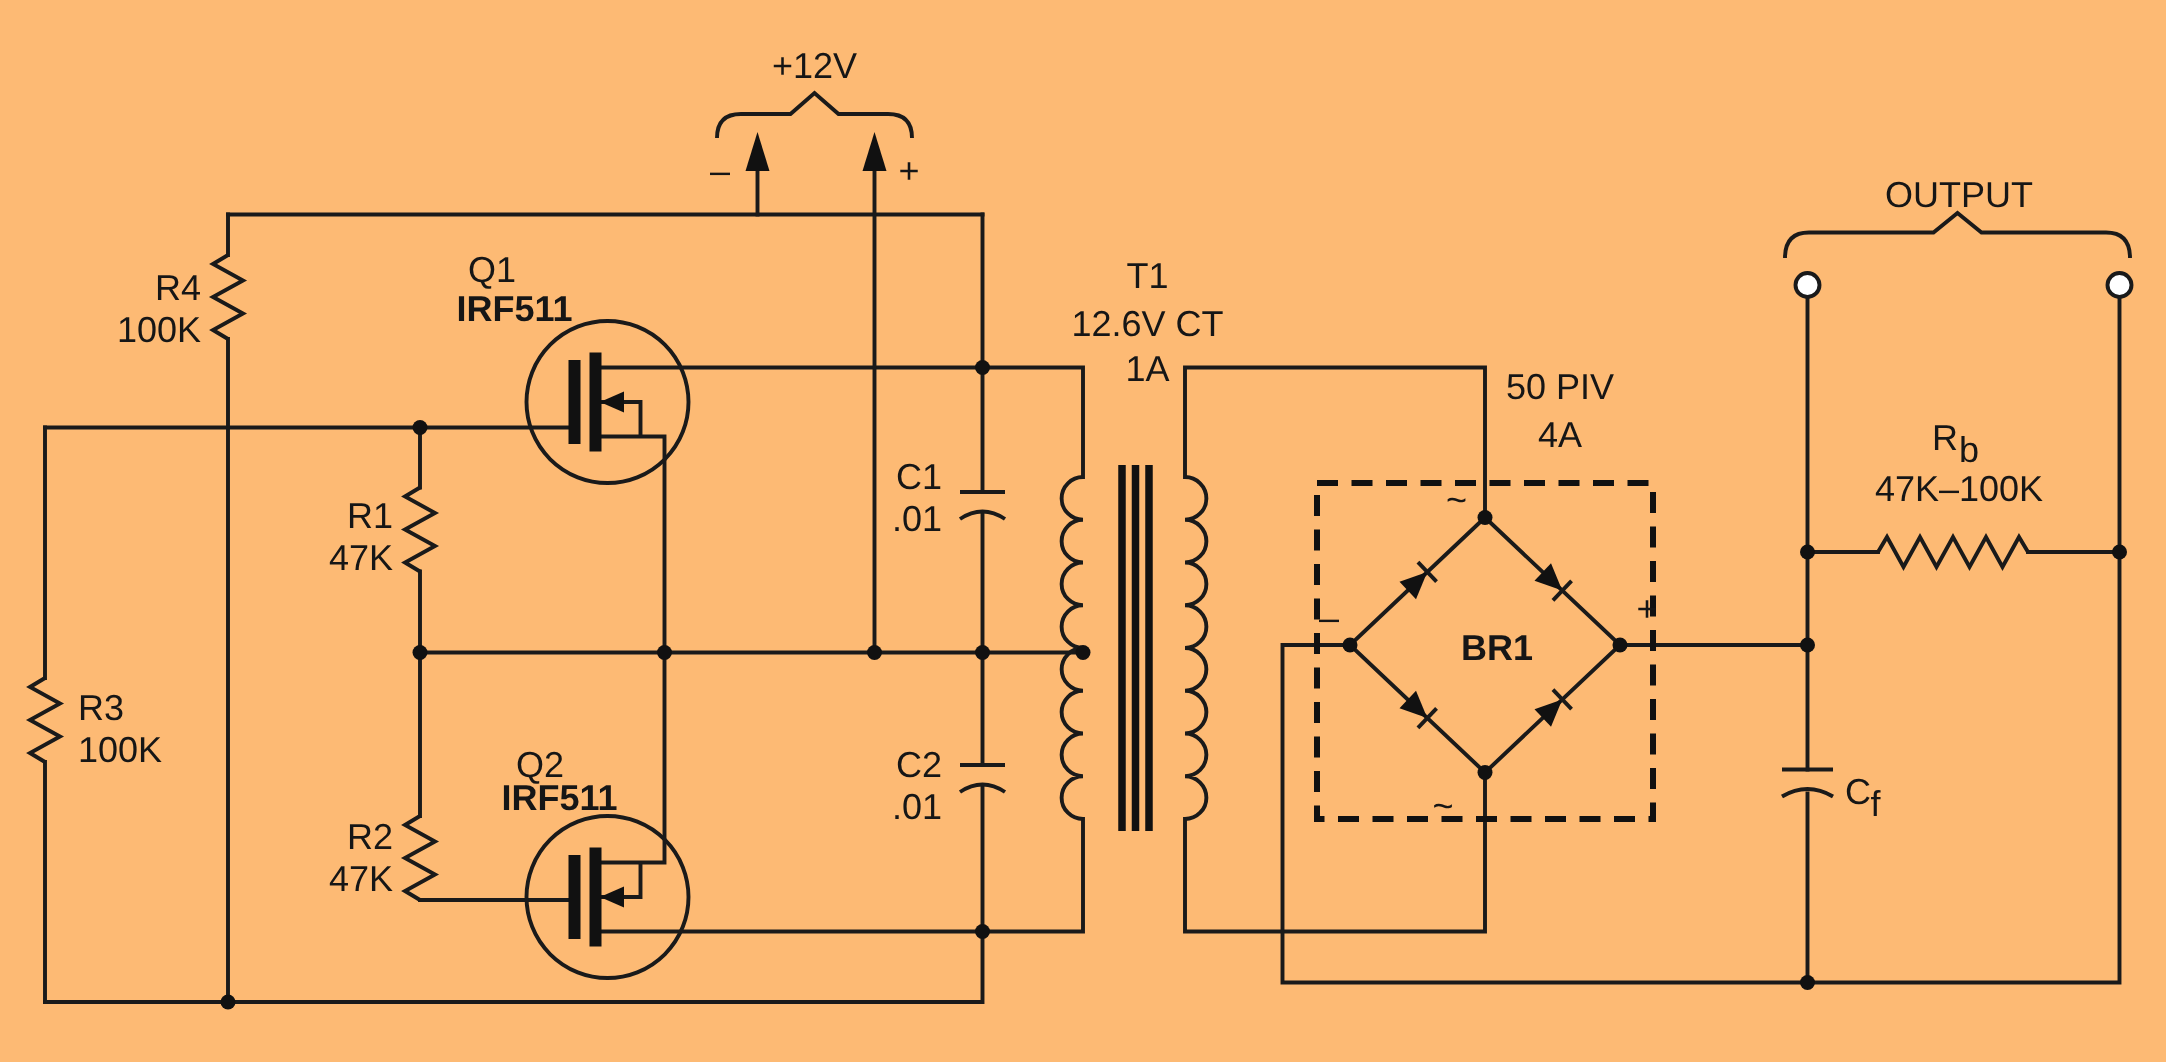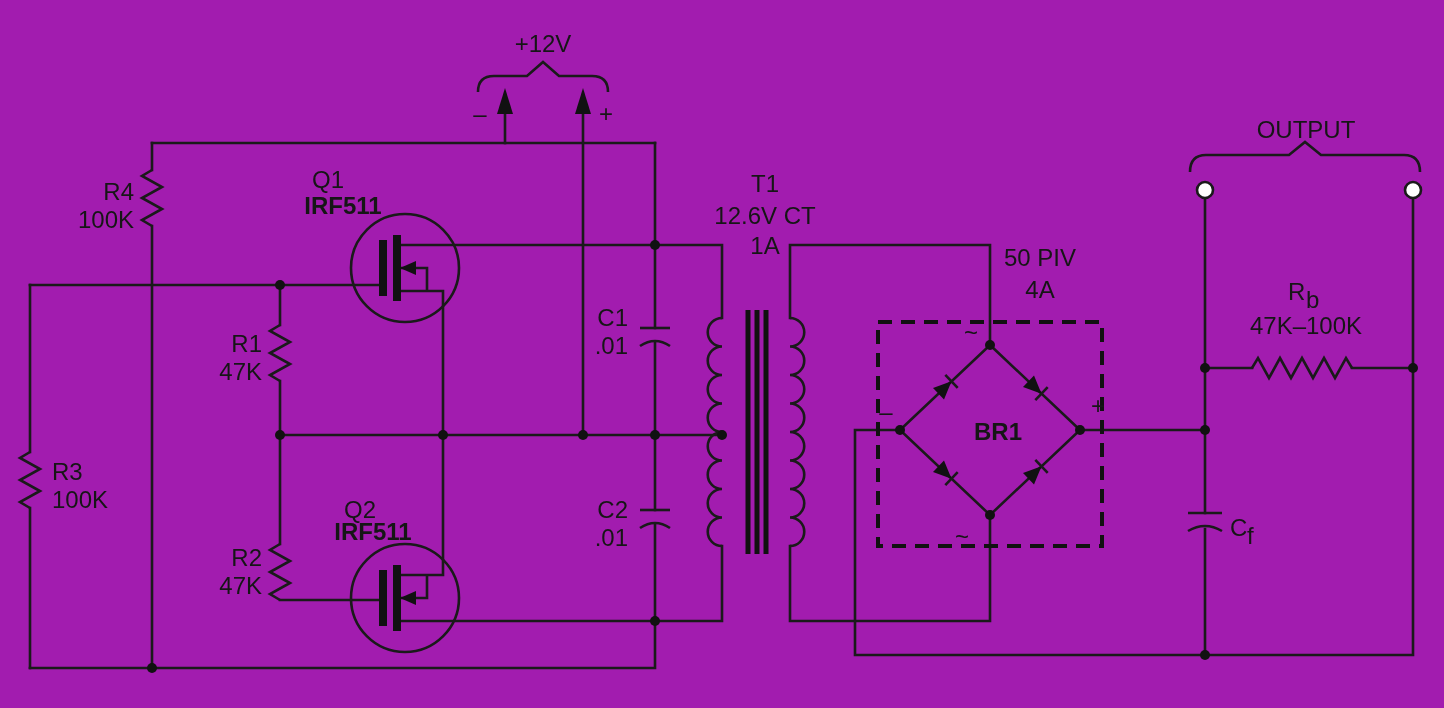--- a/index.html
+++ b/index.html
@@ -1,16 +1,16 @@
 <!DOCTYPE html>
 <html><head>
 <meta charset="utf-8">
 <style>
   html,body{margin:0;padding:0;background:#ffffff;}
-  .page{width:1444px;height:708px;background:#a21caf;overflow:hidden;}
+  .page{width:1444px;height:708px;background:#fdba74;overflow:hidden;}
   svg{display:block;}
   text{fill:#161616;font-family:"Liberation Sans","DejaVu Sans",sans-serif;font-size:24px;}
   .bold{font-weight:bold;}
   .mid{text-anchor:middle;}
   .end{text-anchor:end;}
   .wire{stroke:#1a1a1a;stroke-width:2.6;fill:none;stroke-linecap:square;}
   .comp{stroke:#1a1a1a;stroke-width:2.6;fill:none;}
   .thick{stroke:#111;stroke-width:8;fill:none;stroke-linecap:butt;}
   .core{stroke:#111;stroke-width:5;fill:none;}
   .dot{fill:#111;stroke:none;}

